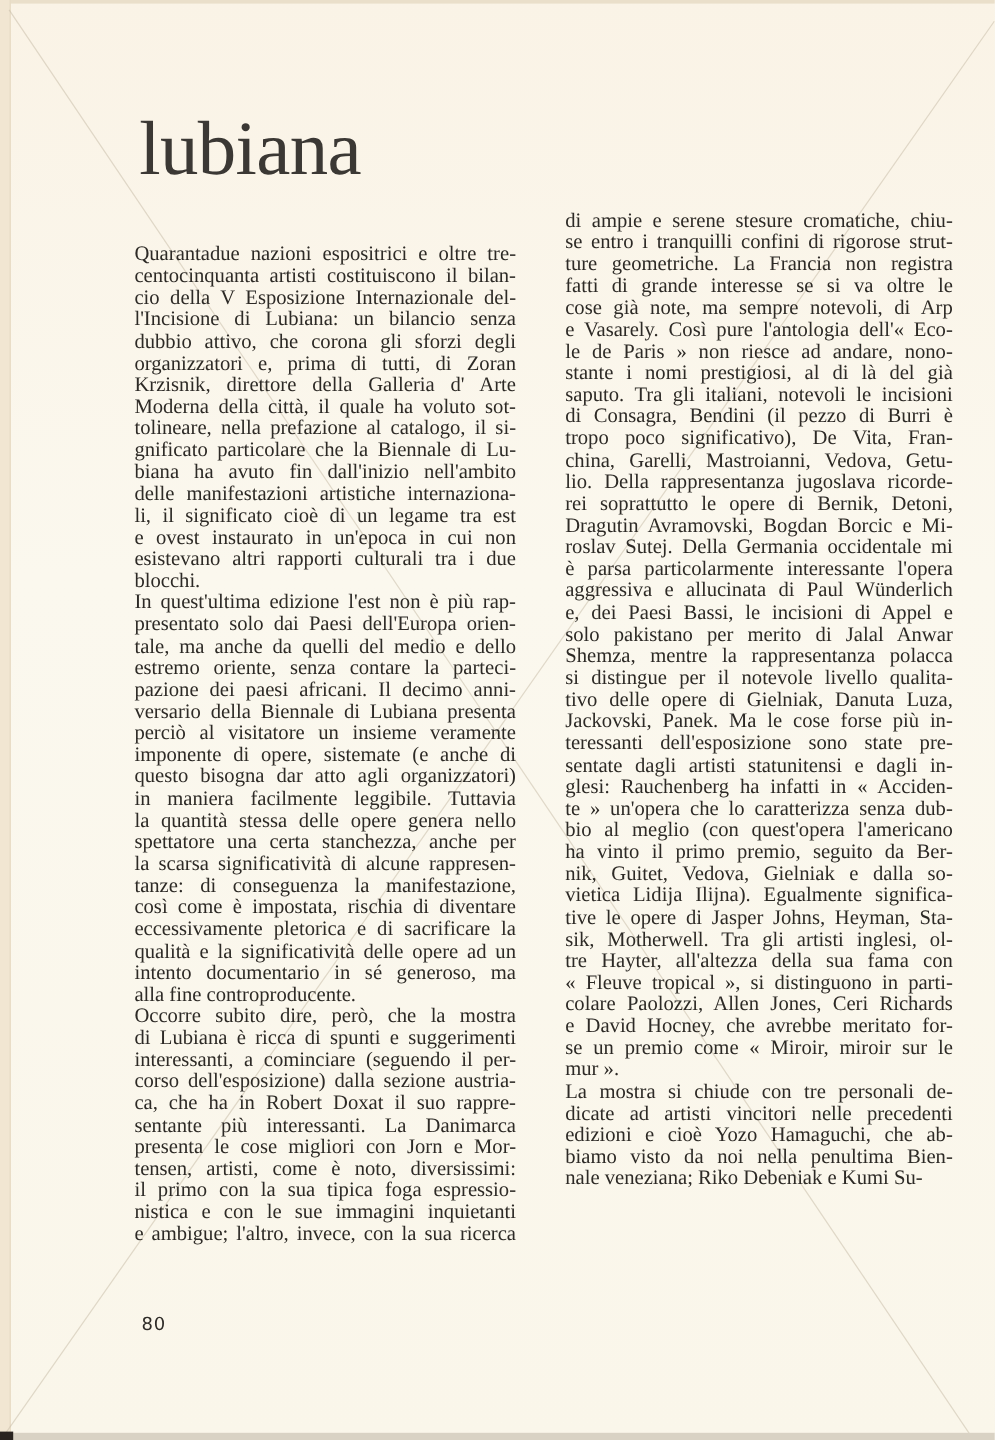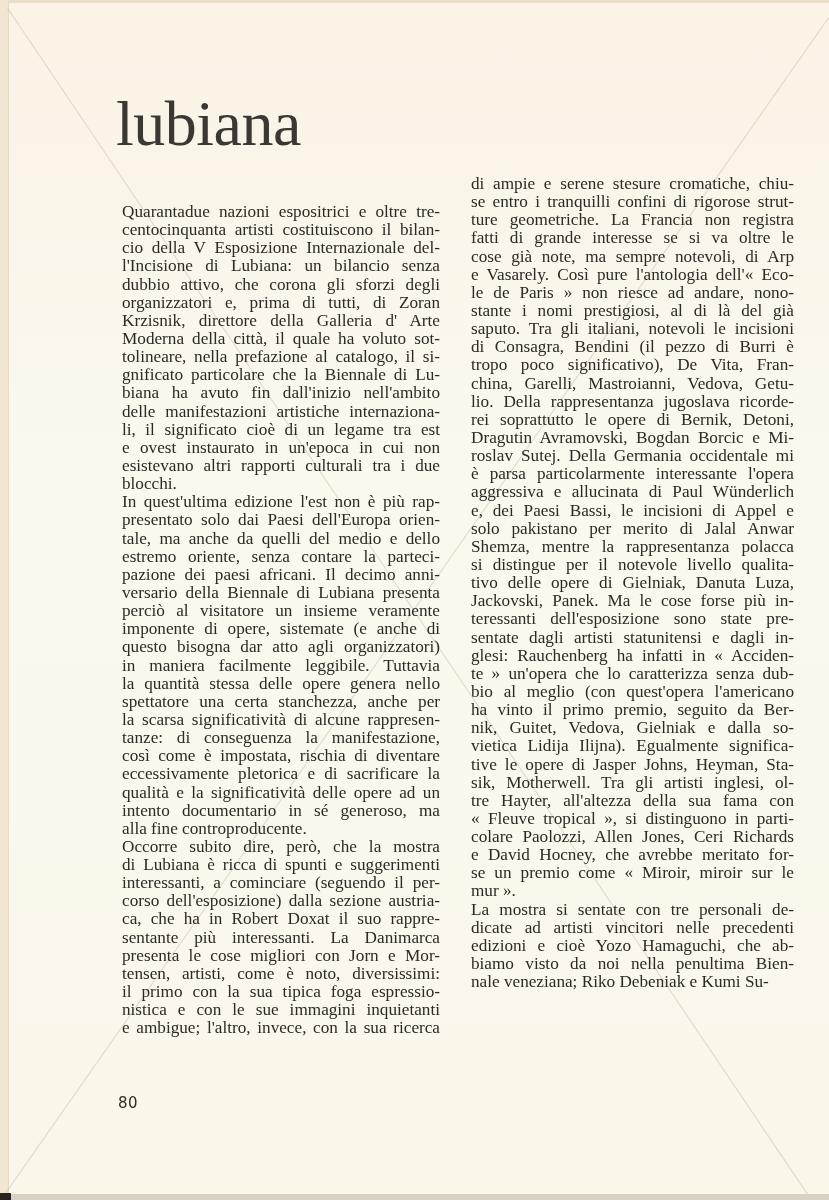--- a/index.html
+++ b/index.html
@@ -77,21 +77,21 @@
       display: block;
       white-space: nowrap;
       text-align: justify;
       text-align-last: justify;
       height: 18.15px;
     }
     .column .line.last {
       text-align-last: left;
     }
     .col-left {
-      left: 122px;
+      left: 112px;
       top: 203px;
       width: 318px;
     }
     .col-right {
       left: 471px;
       top: 175px;
       width: 323px;
     }
     .page-number {
       position: absolute;
@@ -198,21 +198,21 @@
       <span class="line">nik, Guitet, Vedova, Gielniak e dalla so-</span>
       <span class="line">vietica Lidija Ilijna). Egualmente significa-</span>
       <span class="line">tive le opere di Jasper Johns, Heyman, Sta-</span>
       <span class="line">sik, Motherwell. Tra gli artisti inglesi, ol-</span>
       <span class="line">tre Hayter, all'altezza della sua fama con</span>
       <span class="line">« Fleuve tropical », si distinguono in parti-</span>
       <span class="line">colare Paolozzi, Allen Jones, Ceri Richards</span>
       <span class="line">e David Hocney, che avrebbe meritato for-</span>
       <span class="line">se un premio come « Miroir, miroir sur le</span>
       <span class="line last">mur ».</span>
-      <span class="line">La mostra si sentate con tre personali de-</span>
+      <span class="line">La mostra si chiude con tre personali de-</span>
       <span class="line">dicate ad artisti vincitori nelle precedenti</span>
       <span class="line">edizioni e cioè Yozo Hamaguchi, che ab-</span>
       <span class="line">biamo visto da noi nella penultima Bien-</span>
       <span class="line last">nale veneziana; Riko Debeniak e Kumi Su-</span>
     </div>
 
   <div class="page-number">80</div>
 
   <div class="bottom-bar"></div>
   <div class="bottom-mark"></div>

